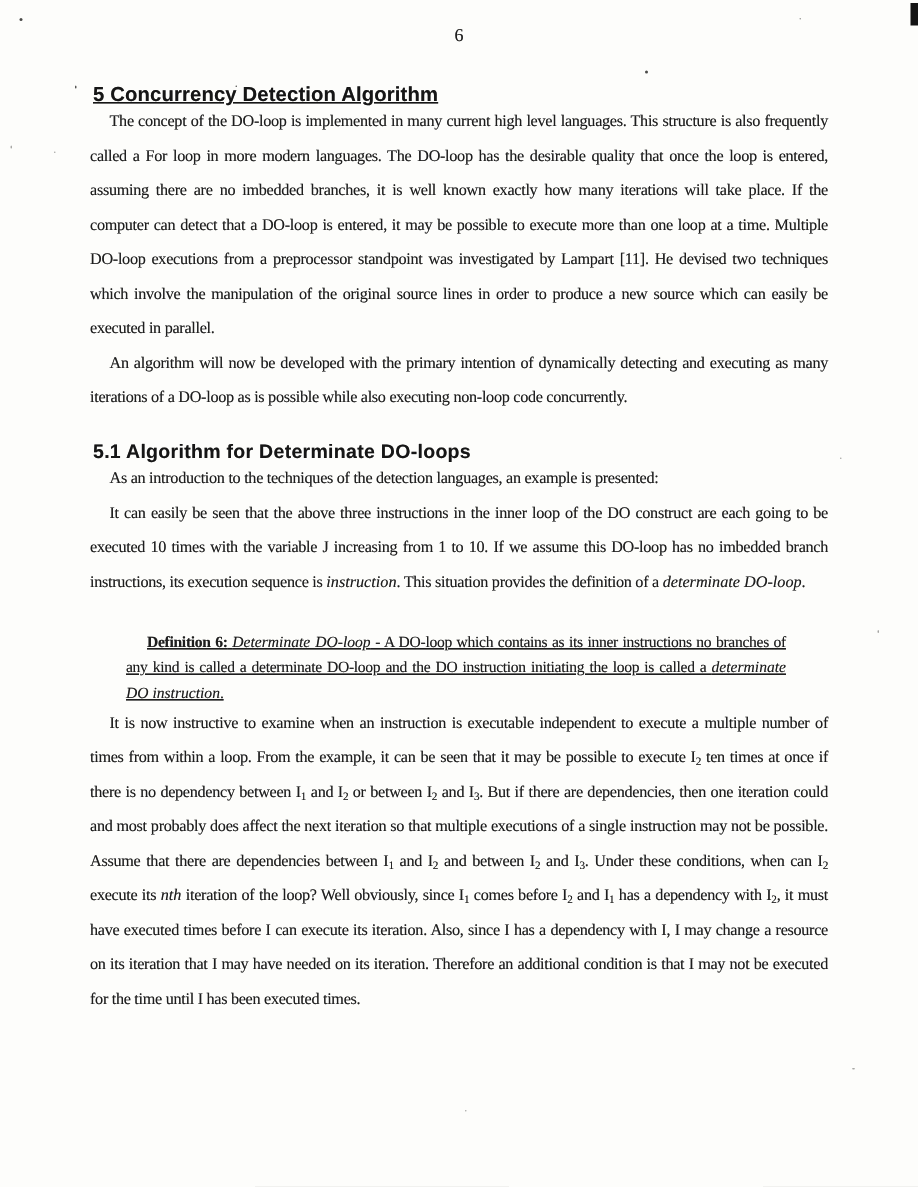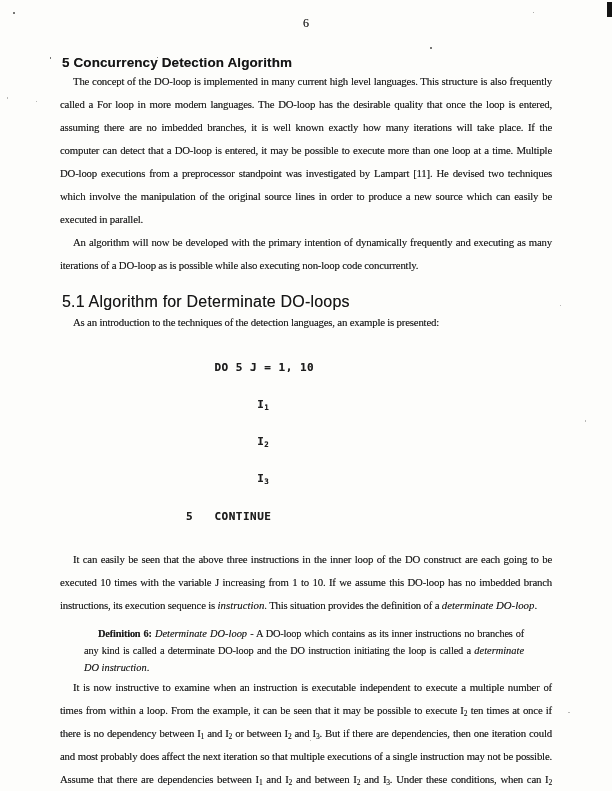--- a/index.html
+++ b/index.html
@@ -14,39 +14,39 @@
   .content{
     position:absolute;left:60px;top:0;width:492px;
     text-shadow:0 0 0.4px rgba(30,30,30,0.55);
   }
   .page-number{
     text-align:center;padding-top:16px;font-size:12px;
   }
   h1.doc-h1{
     font-family:"Liberation Sans", sans-serif;
     font-size:13.5px;font-weight:bold;color:#161616;
-    margin:24px 0 0 2px;letter-spacing:0.1px;
+    margin:24px 0 0 2px;letter-spacing:0.1px;text-decoration:underline;
   }
   h2.doc-h2{
     font-family:"Liberation Sans", sans-serif;
-    font-size:16px;font-weight:normal;color:#161616;
+    font-size:13px;font-weight:bold;color:#161616;
     margin:16px 0 0 2px;letter-spacing:0.2px;
   }
   p.body{
     font-size:10.8px;line-height:23px;letter-spacing:-0.2px;
     text-align:justify;text-indent:13px;margin:0;
   }
   .p1{margin-top:9px;}
   .p2{margin-top:6px;}
   .intro{margin-top:8px;}
   .p3{margin-top:11px;line-height:22px;}
   .p4{margin-top:3px;line-height:20px;}
   .definition{
     font-size:10.4px;line-height:17px;letter-spacing:-0.2px;
-    margin:8px 28px 0 24px;text-indent:14px;text-align:justify;
+    margin:20px 28px 0 24px;text-indent:14px;text-align:justify;text-decoration:underline;
   }
   .code{
     font-family:"DejaVu Sans Mono", monospace;
     font-size:11px;font-weight:bold;line-height:12.4px;
     letter-spacing:0.5px;
     margin:3px 0 0 126px;
     white-space:pre;
   }
   .code sub{font-size:7.5px;letter-spacing:0;}
   sub{font-size:7.5px;line-height:0;vertical-align:-2px;}
@@ -76,33 +76,26 @@
   <div class="speck" style="left:310px;top:740px;width:1px;height:1px;opacity:.5;"></div>
 
   <div class="content">
 
     <div class="page-number">6</div>
 
     <h1 class="doc-h1">5 Concurrency Detection Algorithm</h1>
 
     <p class="body p1">The concept of the DO-loop is implemented in many current high level languages.  This structure is also frequently called a For loop in more modern languages. The DO-loop has the desirable quality that once the loop is entered, assuming there are no imbedded branches, it is well known exactly how many iterations will take place.  If the computer can detect that a DO-loop is entered, it may be possible to execute more than one loop at a time.  Multiple DO-loop executions from a preprocessor standpoint was investigated by Lampart [11]. He devised two techniques which involve the manipulation of the original source lines in order to produce a new source which can easily be executed in parallel.</p>
 
-    <p class="body p2">An algorithm will now be developed with the primary intention of dynamically frequently and executing as many iterations of a DO-loop as is possible while also executing non-loop code concurrently.</p>
+    <p class="body p2">An algorithm will now be developed with the primary intention of dynamically detecting and executing as many iterations of a DO-loop as is possible while also executing non-loop code concurrently.</p>
 
     <h2 class="doc-h2">5.1 Algorithm for Determinate DO-loops</h2>
 
     <p class="body intro">As an introduction to the techniques of the detection languages, an example is presented:</p>
 
-    <div class="code">
-      <div class="code-line">    DO 5 J = 1, 10</div>
-      <div class="code-line">          I<sub>1</sub></div>
-      <div class="code-line">          I<sub>2</sub></div>
-      <div class="code-line">          I<sub>3</sub></div>
-      <div class="code-line">5   CONTINUE</div>
-    </div>
 
     <p class="body p3">It can easily be seen that the above three instructions in the inner loop of the DO construct are each going to be executed 10 times with the variable J increasing from 1 to 10.  If we assume this DO-loop has no imbedded branch instructions, its execution sequence is <i>instruction</i>.  This situation provides the definition of a <i>determinate DO-loop</i>.</p>
 
     <div class="definition"><b>Definition 6:</b>  <i>Determinate DO-loop</i> - A DO-loop which contains as its inner instructions no branches of any kind is called a determinate DO-loop and the DO instruction initiating the loop is called a <i>determinate DO instruction</i>.</div>
 
     <p class="body p4">It is now instructive to examine when an instruction is executable independent to execute a multiple number of times from within a loop.  From the example, it can be seen that it may be possible to execute I<sub>2</sub> ten times at once if there is no dependency between I<sub>1</sub> and I<sub>2</sub> or between I<sub>2</sub> and I<sub>3</sub>.  But if there are dependencies, then one iteration could and most probably does affect the next iteration so that multiple executions of a single instruction may not be possible.  Assume that there are dependencies between I<sub>1</sub> and I<sub>2</sub> and between I<sub>2</sub> and I<sub>3</sub>.  Under these conditions, when can I<sub>2</sub> execute its <i>nth</i> iteration of the loop?  Well obviously, since I<sub>1</sub> comes before I<sub>2</sub> and I<sub>1</sub> has a dependency with I<sub>2</sub>, it must have executed  times before I can execute its  iteration. Also, since I has a dependency with I, I may change a resource on its  iteration that I may have needed on its  iteration.  Therefore an additional condition is that I may not be executed for the  time until I has been executed  times.</p>
 
   </div>
 </div>
 

